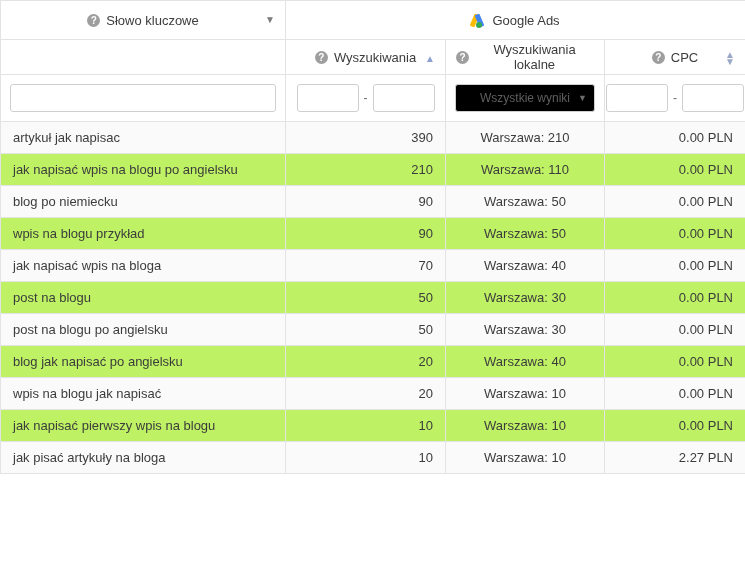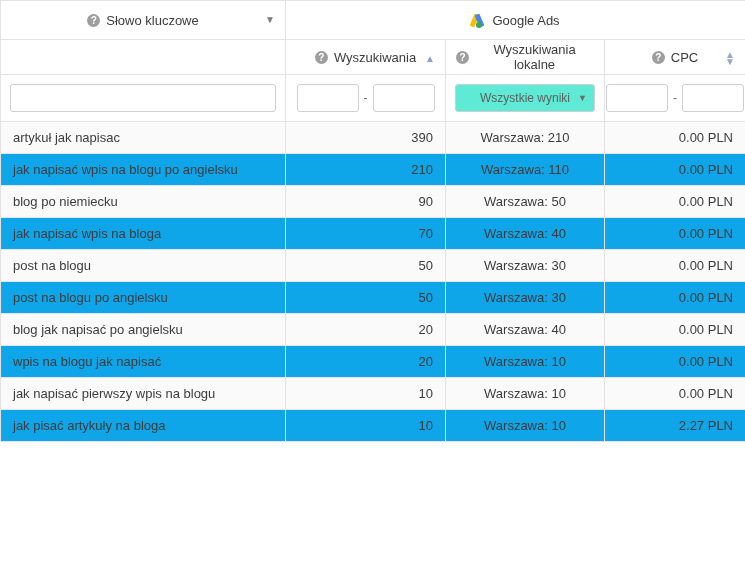--- a/index.html
+++ b/index.html
@@ -164,21 +164,21 @@
     justify-content: center;
   }
   .range input.txt { width: 62px; }
   .range .dash { color: #6b6b6b; font-size: 12px; }
   select.sel {
     box-sizing: border-box;
     width: 100%;
     height: 28px;
     border: 1px solid #cfcfcf;
     border-radius: 3px;
-    background: #5eead4;
+    background: #000000;
     font-family: "Liberation Sans", sans-serif;
     font-size: 12px;
     color: #5f5f5f;
     padding: 0 6px;
     outline: none;
     appearance: none;
     -webkit-appearance: none;
     text-align: center;
     text-align-last: center;
   }
@@ -193,21 +193,21 @@
     color: #6b6b6b;
   }
   
   tbody tr td {
     border: 1px solid #e3e3e3;
     height: 31px;
     padding: 0 12px;
     font-size: 13px;
     color: #3c3c3c;
     vertical-align: middle;
-    background: #0ea5e9;
+    background: #bef264;
     white-space: nowrap;
     overflow: hidden;
     text-overflow: ellipsis;
   }
   tbody tr:nth-child(odd) td { background: #fafafa; }
   td.kwcell { text-align: left; }
   td.num { text-align: right; }
   td.loc { text-align: center; }
   td.cpc { text-align: right; }
 </style>
@@ -311,20 +311,26 @@
           <td class="loc">Warszawa: 110</td>
           <td class="cpc">0.00 PLN</td>
         </tr>
         <tr>
           <td class="kwcell">blog po niemiecku</td>
           <td class="num">90</td>
           <td class="loc">Warszawa: 50</td>
           <td class="cpc">0.00 PLN</td>
         </tr>
         <tr>
+          <td class="kwcell">wpis na blogu przykład</td>
+          <td class="num">90</td>
+          <td class="loc">Warszawa: 50</td>
+          <td class="cpc">0.00 PLN</td>
+        </tr>
+        <tr>
           <td class="kwcell">jak napisać wpis na bloga</td>
           <td class="num">70</td>
           <td class="loc">Warszawa: 40</td>
           <td class="cpc">0.00 PLN</td>
         </tr>
         <tr>
           <td class="kwcell">post na blogu</td>
           <td class="num">50</td>
           <td class="loc">Warszawa: 30</td>
           <td class="cpc">0.00 PLN</td>

